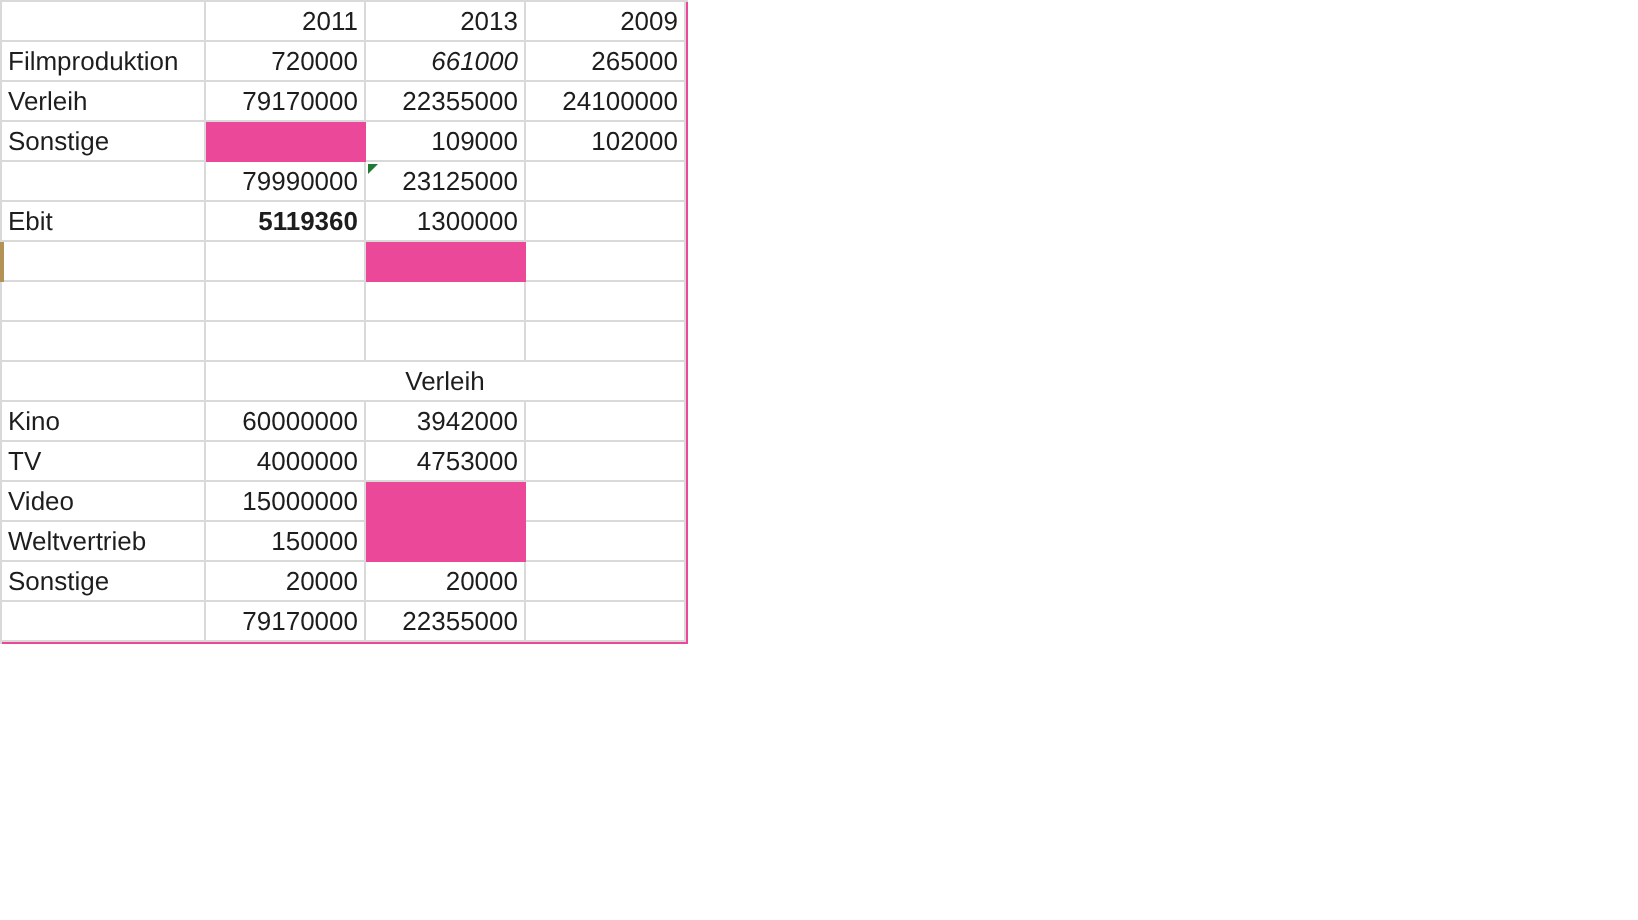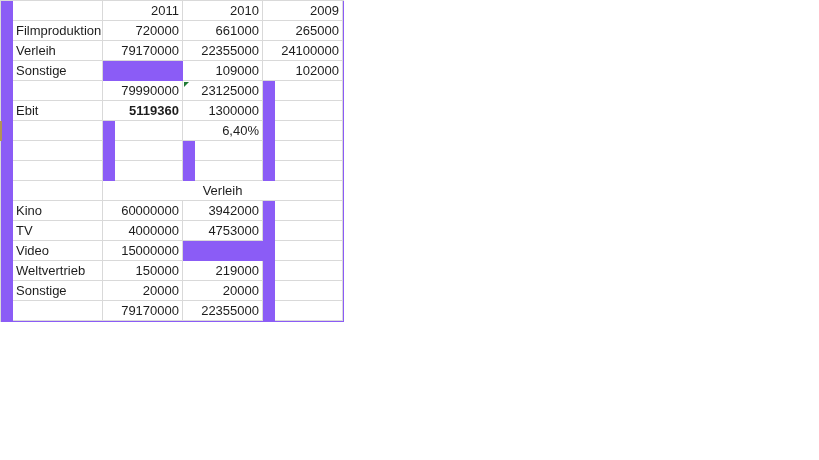--- a/index.html
+++ b/index.html
@@ -27,35 +27,35 @@
     left: 0;
     top: 0;
     width: 344px;
     height: 322px;
     border-top: 1px solid var(--gridline, #d9d9d9);
     border-left: 1px solid var(--gridline, #d9d9d9);
     box-sizing: border-box;
     display: grid;
     grid-template-columns: 102px 80px 80px 80px;
     grid-auto-rows: 20px;
-    background: #8b5cf6;
+    background: #ec4899;
   }
   .cell {
     box-sizing: border-box;
     border-right: 1px solid var(--gridline, #d9d9d9);
     border-bottom: 1px solid var(--gridline, #d9d9d9);
     font-size: 13px;
     line-height: 19px;
     color: var(--textcolor, #1d1d1d);
     white-space: nowrap;
     overflow: hidden;
     background: #ffffff;
   }
   .cell.num    { text-align: right;  padding-right: 3px; }
-  .cell.label  { text-align: left;   padding-left: 3px; margin-left: 12px; }
+  .cell.label  { text-align: left;   padding-left: 3px; }
   .cell.center { text-align: center; }
   .error-tri {
     position: absolute;
     left: 184px;
     top: 82px;
     width: 0;
     height: 0;
     border-top: 5px solid var(--errcolor, #1f7b34);
     border-right: 5px solid transparent;
     pointer-events: none;
@@ -70,44 +70,43 @@
     pointer-events: none;
   }
 </style>
 </head>
 <body style="--gridline: #d9d9d9; --textcolor: #1d1d1d; --errcolor: #1f7b34; --markercolor: #b39355;">
 
 <div class="canvas">
   <div class="grid" id="grid">
       <div class="cell label" style="grid-area: 1 / 1 / auto / span 1;"></div>
       <div class="cell num" style="grid-area: 1 / 2 / auto / span 1;">2011</div>
-      <div class="cell num" style="grid-area: 1 / 3 / auto / span 1;">2010</div>
+      <div class="cell num" style="grid-area: 1 / 3 / auto / span 1;">2013</div>
       <div class="cell num" style="grid-area: 1 / 4 / auto / span 1;">2009</div>
       <div class="cell label" style="grid-area: 2 / 1 / auto / span 1;">Filmproduktion</div>
       <div class="cell num" style="grid-area: 2 / 2 / auto / span 1;">720000</div>
-      <div class="cell num" style="grid-area: 2 / 3 / auto / span 1;">661000</div>
+      <div class="cell num" style="grid-area: 2 / 3 / auto / span 1; font-style: italic;">661000</div>
       <div class="cell num" style="grid-area: 2 / 4 / auto / span 1;">265000</div>
       <div class="cell label" style="grid-area: 3 / 1 / auto / span 1;">Verleih</div>
       <div class="cell num" style="grid-area: 3 / 2 / auto / span 1;">79170000</div>
       <div class="cell num" style="grid-area: 3 / 3 / auto / span 1;">22355000</div>
       <div class="cell num" style="grid-area: 3 / 4 / auto / span 1;">24100000</div>
       <div class="cell label" style="grid-area: 4 / 1 / auto / span 1;">Sonstige</div>
       <div class="cell num" style="grid-area: 4 / 3 / auto / span 1;">109000</div>
       <div class="cell num" style="grid-area: 4 / 4 / auto / span 1;">102000</div>
       <div class="cell label" style="grid-area: 5 / 1 / auto / span 1;"></div>
       <div class="cell num" style="grid-area: 5 / 2 / auto / span 1;">79990000</div>
       <div class="cell num" style="grid-area: 5 / 3 / auto / span 1;">23125000</div>
       <div class="cell label" style="grid-area: 5 / 4 / auto / span 1;"></div>
       <div class="cell label" style="grid-area: 6 / 1 / auto / span 1;">Ebit</div>
       <div class="cell num" style="grid-area: 6 / 2 / auto / span 1; font-weight: bold;">5119360</div>
       <div class="cell num" style="grid-area: 6 / 3 / auto / span 1;">1300000</div>
       <div class="cell label" style="grid-area: 6 / 4 / auto / span 1;"></div>
       <div class="cell label" style="grid-area: 7 / 1 / auto / span 1;"></div>
       <div class="cell label" style="grid-area: 7 / 2 / auto / span 1;"></div>
-      <div class="cell num" style="grid-area: 7 / 3 / auto / span 1;">6,40%</div>
       <div class="cell label" style="grid-area: 7 / 4 / auto / span 1;"></div>
       <div class="cell label" style="grid-area: 8 / 1 / auto / span 1;"></div>
       <div class="cell label" style="grid-area: 8 / 2 / auto / span 1;"></div>
       <div class="cell label" style="grid-area: 8 / 3 / auto / span 1;"></div>
       <div class="cell label" style="grid-area: 8 / 4 / auto / span 1;"></div>
       <div class="cell label" style="grid-area: 9 / 1 / auto / span 1;"></div>
       <div class="cell label" style="grid-area: 9 / 2 / auto / span 1;"></div>
       <div class="cell label" style="grid-area: 9 / 3 / auto / span 1;"></div>
       <div class="cell label" style="grid-area: 9 / 4 / auto / span 1;"></div>
       <div class="cell label" style="grid-area: 10 / 1 / auto / span 1;"></div>
@@ -118,21 +117,20 @@
       <div class="cell label" style="grid-area: 11 / 4 / auto / span 1;"></div>
       <div class="cell label" style="grid-area: 12 / 1 / auto / span 1;">TV</div>
       <div class="cell num" style="grid-area: 12 / 2 / auto / span 1;">4000000</div>
       <div class="cell num" style="grid-area: 12 / 3 / auto / span 1;">4753000</div>
       <div class="cell label" style="grid-area: 12 / 4 / auto / span 1;"></div>
       <div class="cell label" style="grid-area: 13 / 1 / auto / span 1;">Video</div>
       <div class="cell num" style="grid-area: 13 / 2 / auto / span 1;">15000000</div>
       <div class="cell label" style="grid-area: 13 / 4 / auto / span 1;"></div>
       <div class="cell label" style="grid-area: 14 / 1 / auto / span 1;">Weltvertrieb</div>
       <div class="cell num" style="grid-area: 14 / 2 / auto / span 1;">150000</div>
-      <div class="cell num" style="grid-area: 14 / 3 / auto / span 1;">219000</div>
       <div class="cell label" style="grid-area: 14 / 4 / auto / span 1;"></div>
       <div class="cell label" style="grid-area: 15 / 1 / auto / span 1;">Sonstige</div>
       <div class="cell num" style="grid-area: 15 / 2 / auto / span 1;">20000</div>
       <div class="cell num" style="grid-area: 15 / 3 / auto / span 1;">20000</div>
       <div class="cell label" style="grid-area: 15 / 4 / auto / span 1;"></div>
       <div class="cell label" style="grid-area: 16 / 1 / auto / span 1;"></div>
       <div class="cell num" style="grid-area: 16 / 2 / auto / span 1;">79170000</div>
       <div class="cell num" style="grid-area: 16 / 3 / auto / span 1;">22355000</div>
       <div class="cell label" style="grid-area: 16 / 4 / auto / span 1;"></div>
     </div>

